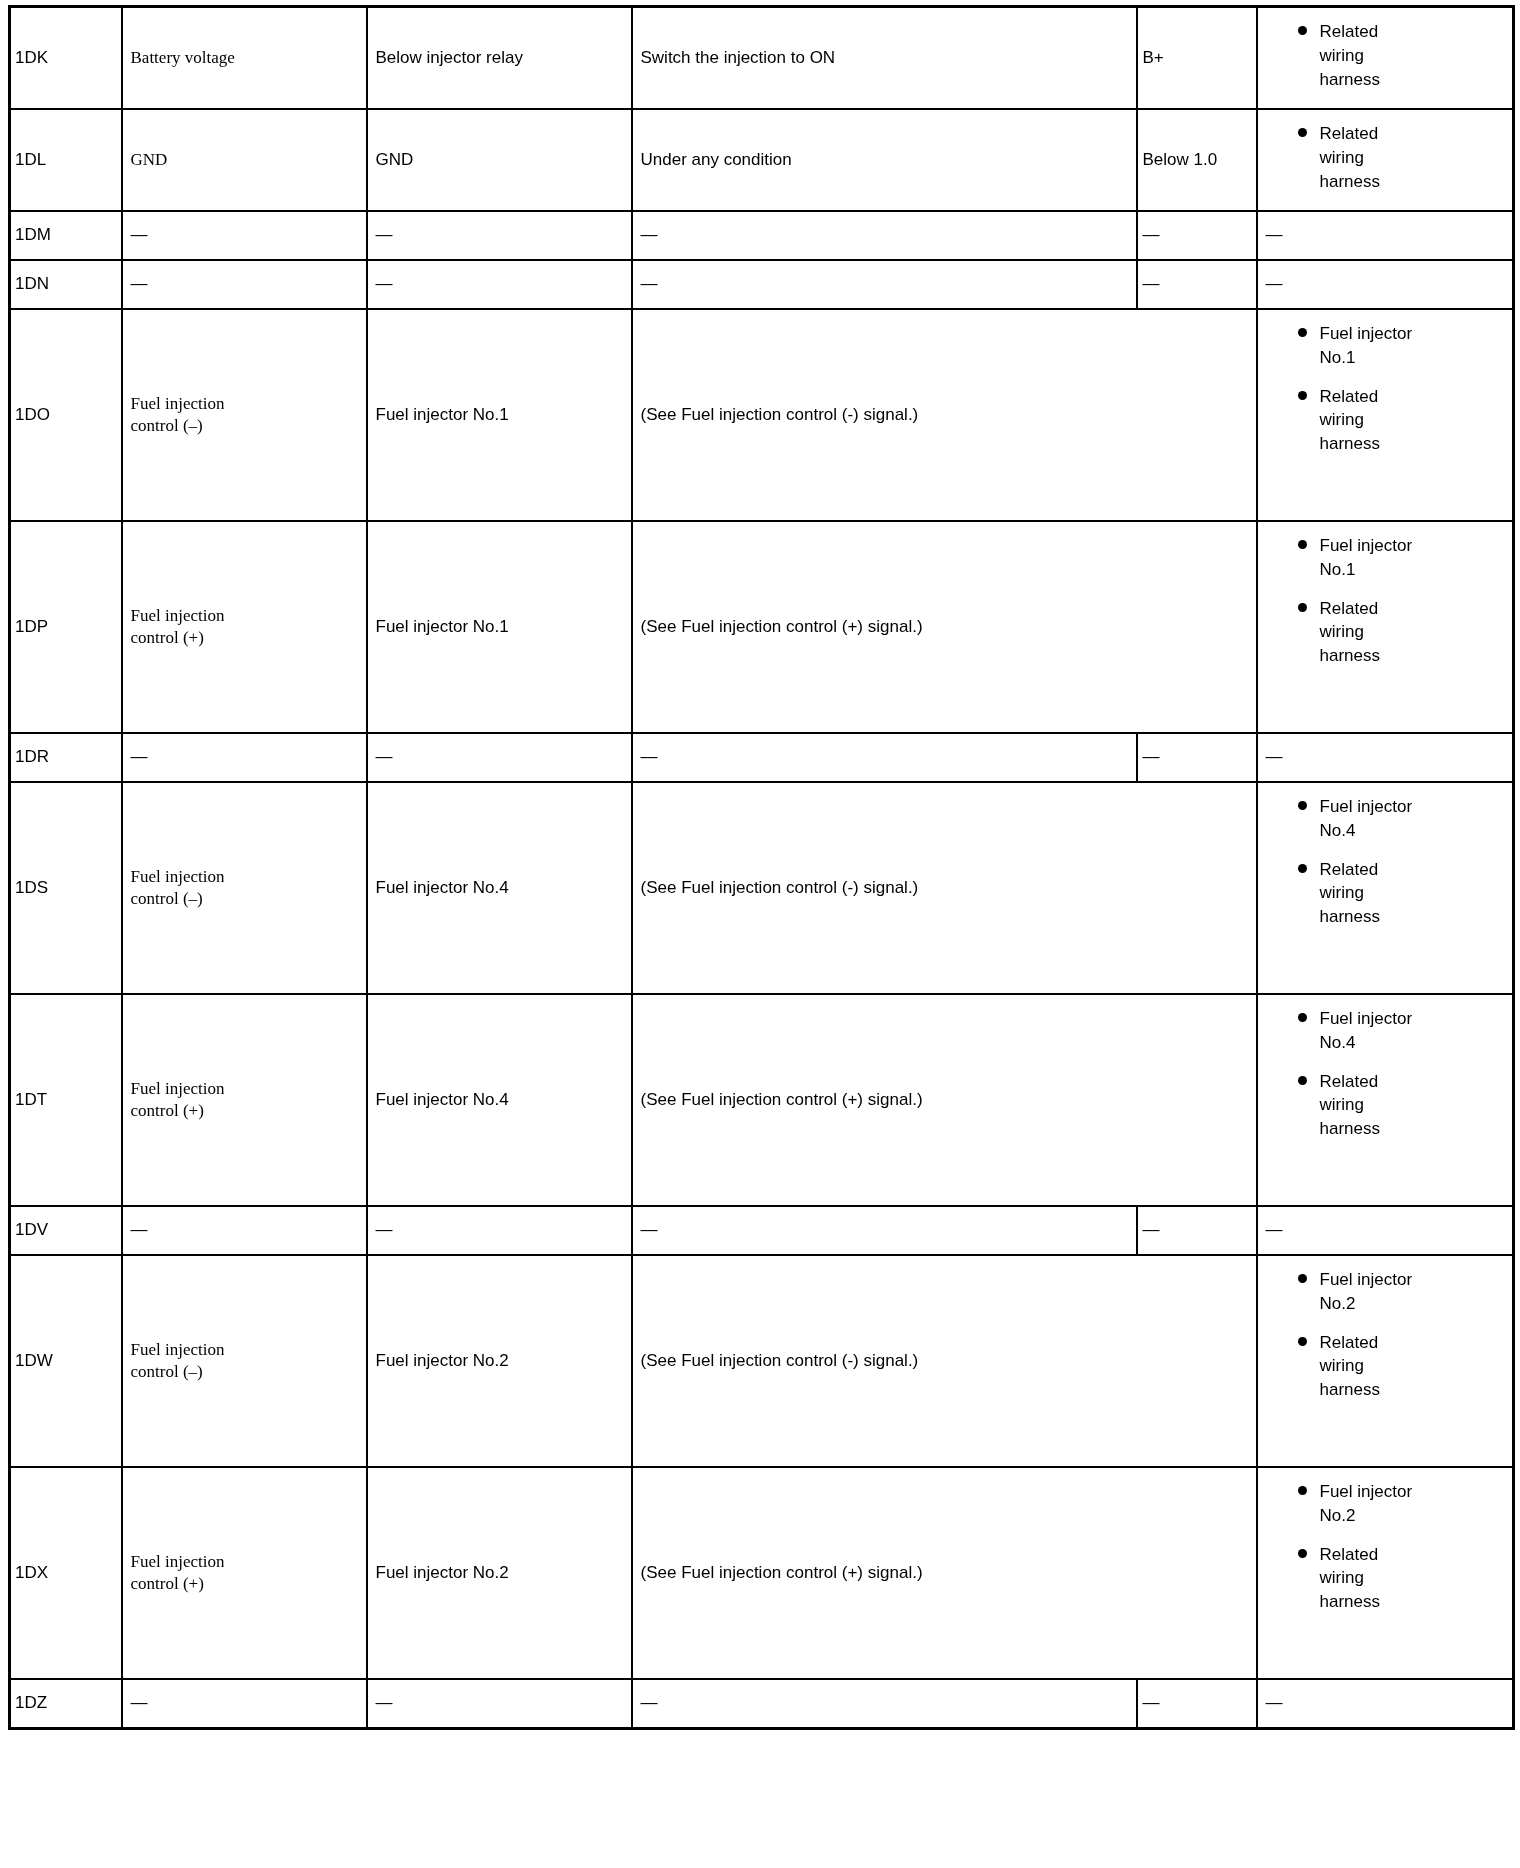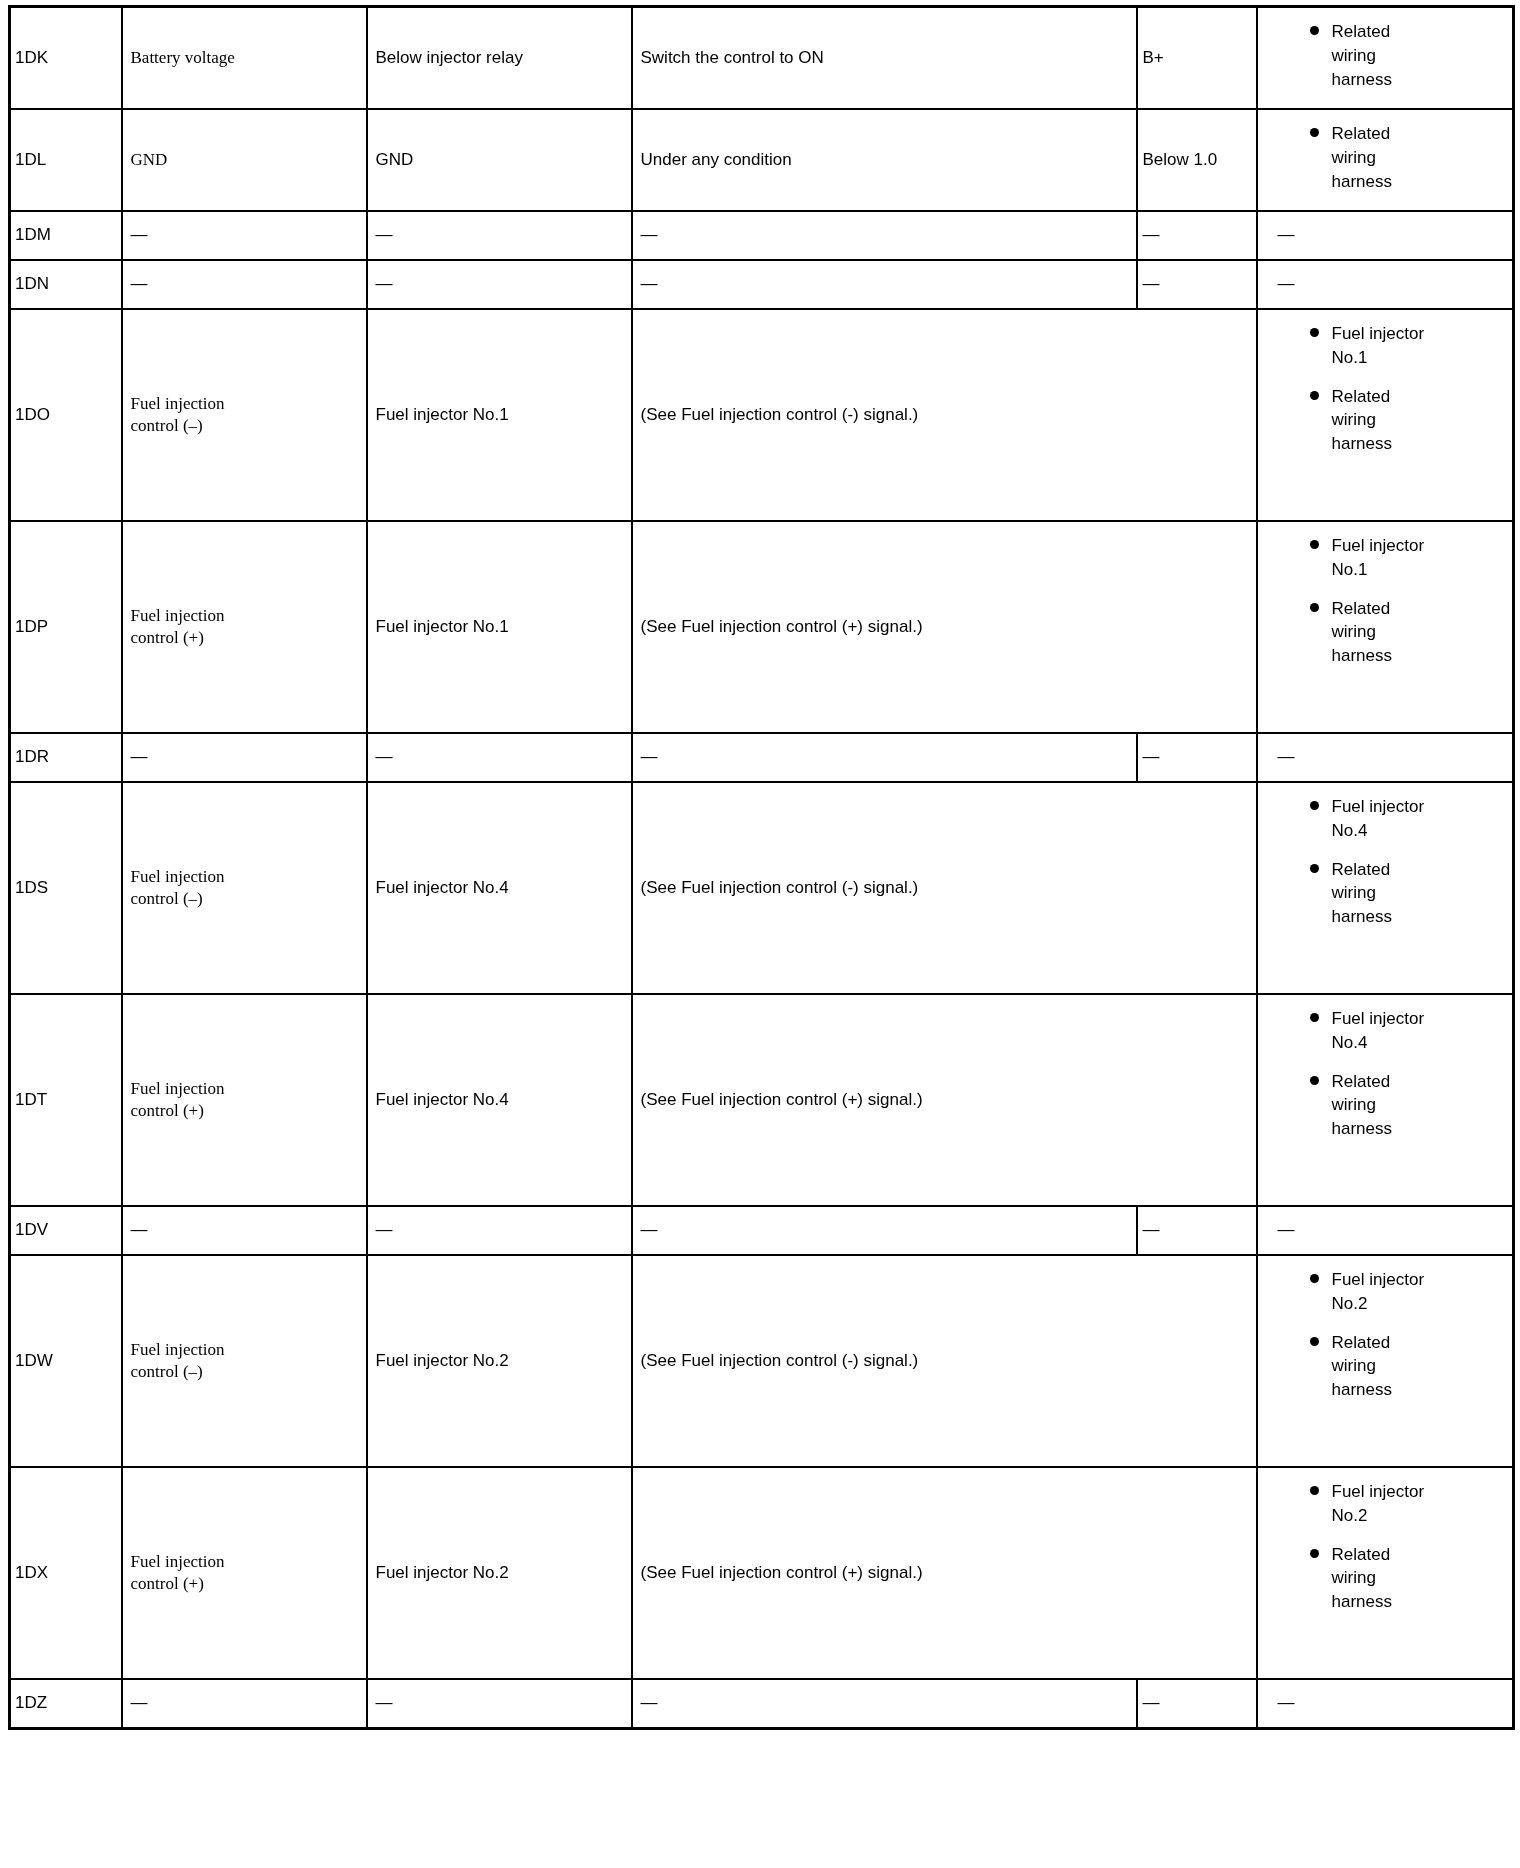--- a/index.html
+++ b/index.html
@@ -42,21 +42,21 @@
   .wrap-narrow {
     display: inline-block;
     max-width: 132px;
     font-family: Liberation Serif, serif;
   }
 
   
   .td-inspection {
     vertical-align: top;
     padding-top: 12px;
-    padding-left: 20px;
+    padding-left: 8px;
   }
   ul.bullets {
     list-style: none;
     margin: 0 0 0 32px;
     padding: 0;
     display: flex;
     flex-direction: column;
     gap: 15px;
   }
   li.bullet-item {
@@ -88,21 +88,21 @@
       <col style="width:265px">
       <col style="width:505px">
       <col style="width:120px">
       <col style="width:257px">
     </colgroup>
     <tbody id="tbody">
         <tr class="row row-normal">
           <td class="td-terminal"><span>1DK</span></td>
           <td class="td-signal"><span class="wrap-narrow">Battery voltage</span></td>
           <td class="td-connected"><span>Below injector relay</span></td>
-          <td class="td-condition"><span>Switch the control to ON</span></td>
+          <td class="td-condition"><span>Switch the injection to ON</span></td>
           <td class="td-voltage"><span>B+</span></td>
           <td class="td-inspection">
             <ul class="bullets">
               <li class="bullet-item">
                 <span class="bullet-marker"></span>
                 <span class="bullet-text">Related wiring harness</span>
               </li>
             </ul>
           </td>
         </tr>

